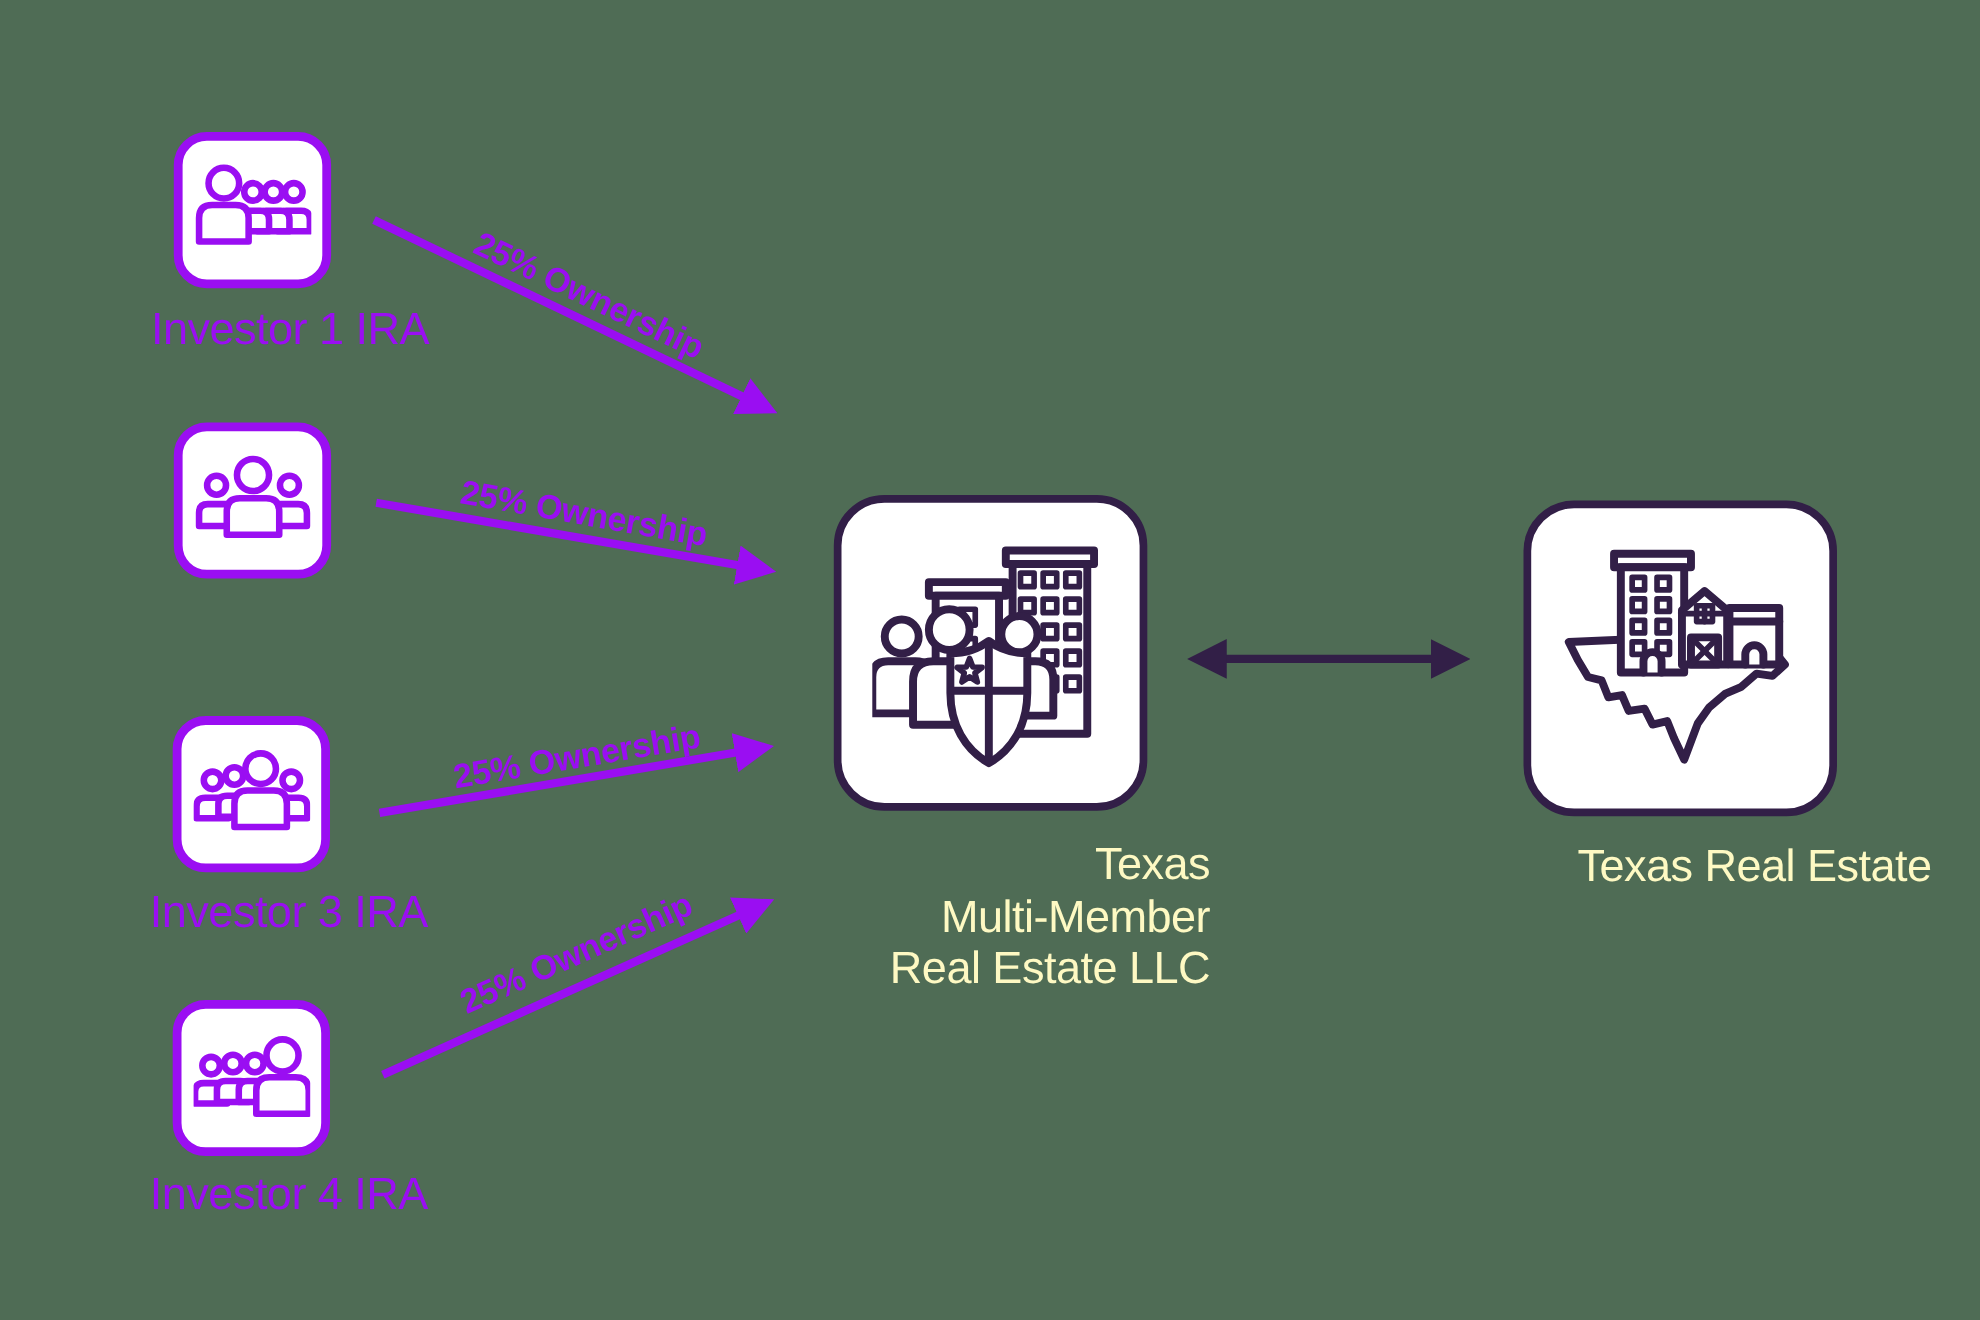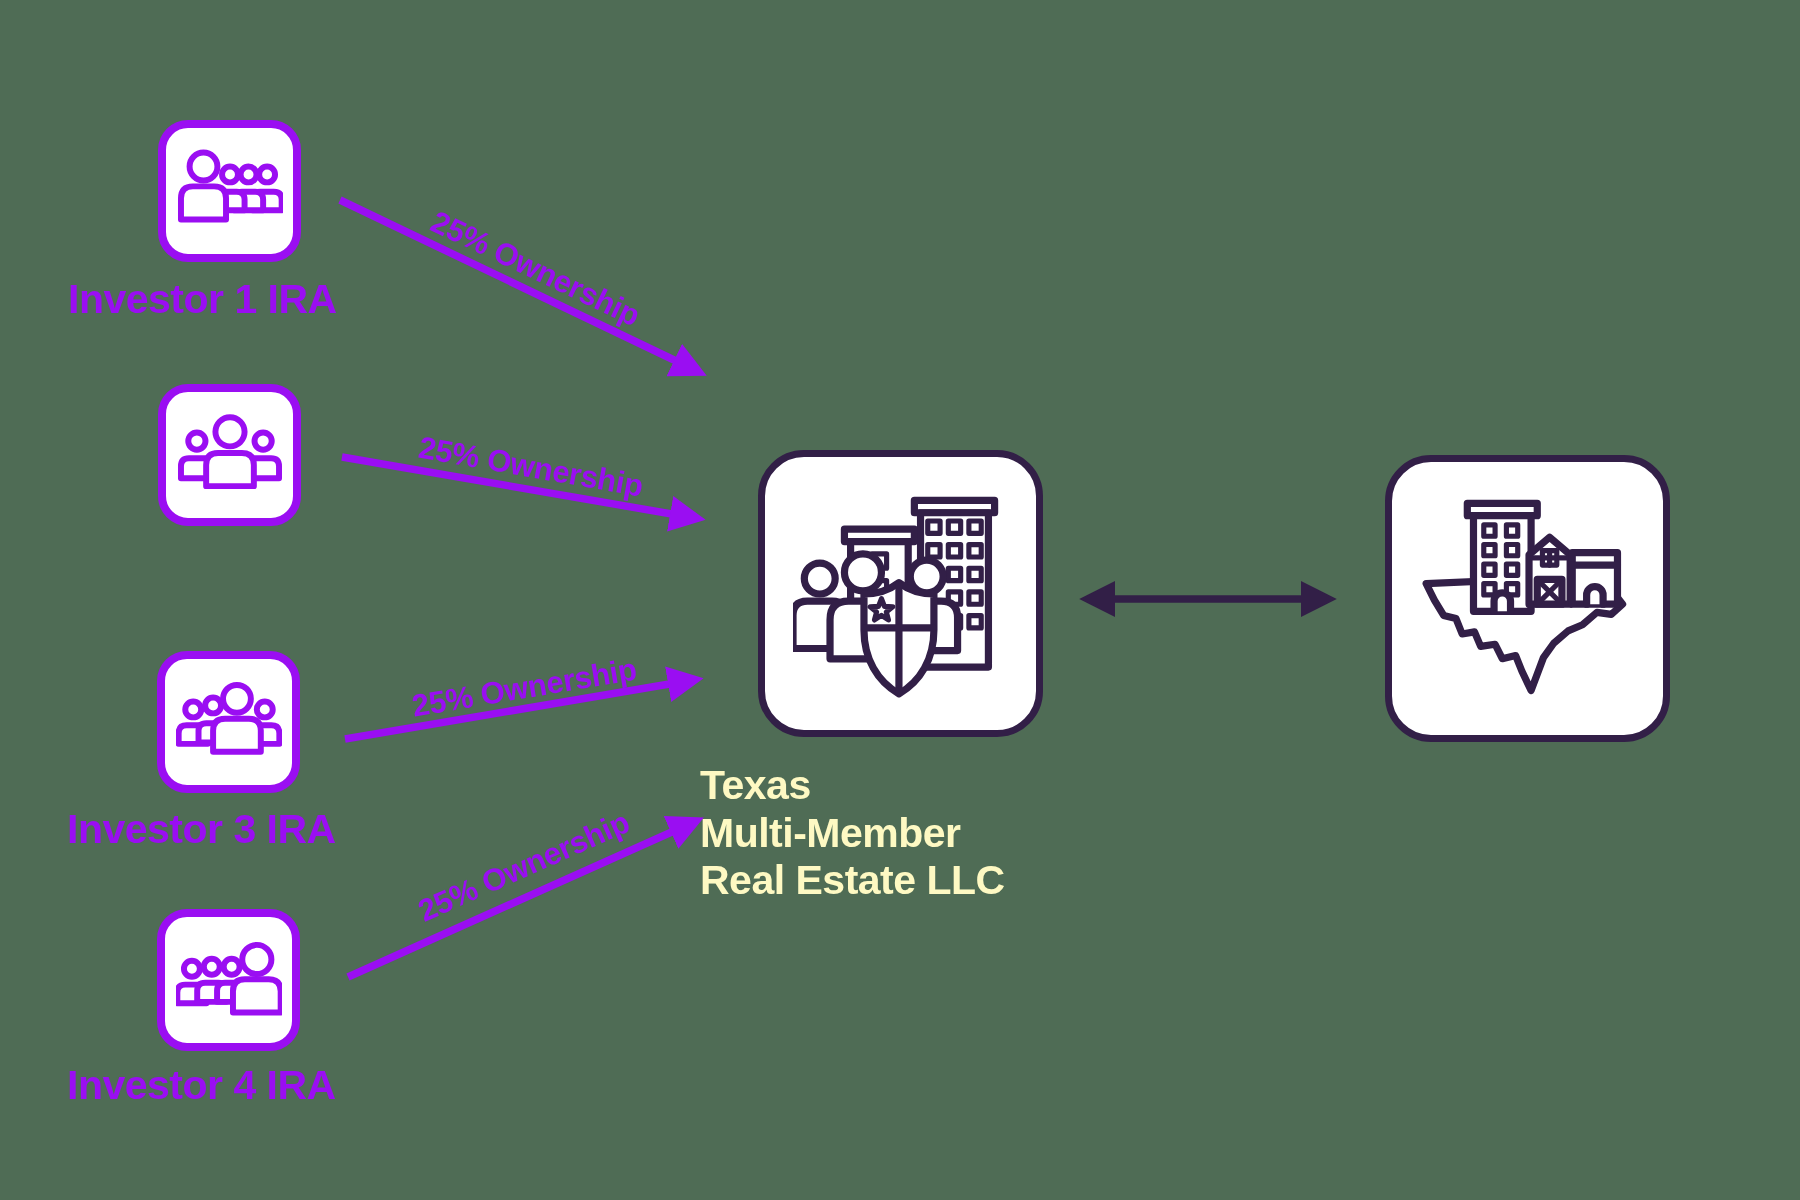--- a/index.html
+++ b/index.html
@@ -8,21 +8,21 @@
     font-family:"Liberation Sans",sans-serif;overflow:hidden;
   }
   .overlay{position:absolute;left:0;top:0;width:1800px;height:1200px;}
   .node-box{
     position:absolute;background:#ffffff;box-sizing:border-box;
     display:flex;align-items:center;justify-content:center;
   }
   .inv-box{width:143px;height:142px;border:8px solid #9a0ef2;border-radius:30px;}
   .dark-box{width:285px;height:287px;border:7px solid #321f47;border-radius:46px;}
   .lbl{
-    position:absolute;text-align:left;font-weight:bold;letter-spacing:-0.5px;
+    position:absolute;text-align:right;font-weight:normal;letter-spacing:-0.5px;
     line-height:1.16;white-space:nowrap;
   }
   .inv-lbl{width:322px;font-size:41px;color:#9a0ef2;}
   .dark-lbl{font-size:41px;color:#fef9c3;}
   .inv1{left:158px;top:120px}  .inv1l{left:68px;top:276px}
   .inv2{left:158px;top:384px}  .inv2l{left:68px;top:542px}
   .inv3{left:157px;top:651px}  .inv3l{left:67px;top:806px}
   .inv4{left:157px;top:909px}  .inv4l{left:67px;top:1062px}
   .llc-box{left:758px;top:450px}
   .llc-lbl{left:700px;top:762px;width:400px;}
@@ -201,14 +201,15 @@
         <g class="dk-thin">
           <line x1="114" y1="86" x2="138" y2="110"></line>
           <line x1="138" y1="86" x2="114" y2="110"></line>
         </g>
         <rect x="148" y="60" width="44" height="50"></rect>
         <line x1="148" y1="72" x2="192" y2="72"></line>
         <path d="M162,110 v-9 a8,8 0 0 1 16,0 v9"></path>
       </g>
     </svg>
   </div>
+  <div class="lbl dark-lbl re-lbl">Texas Real Estate</div>
 
 </div>
 
 </body></html>

